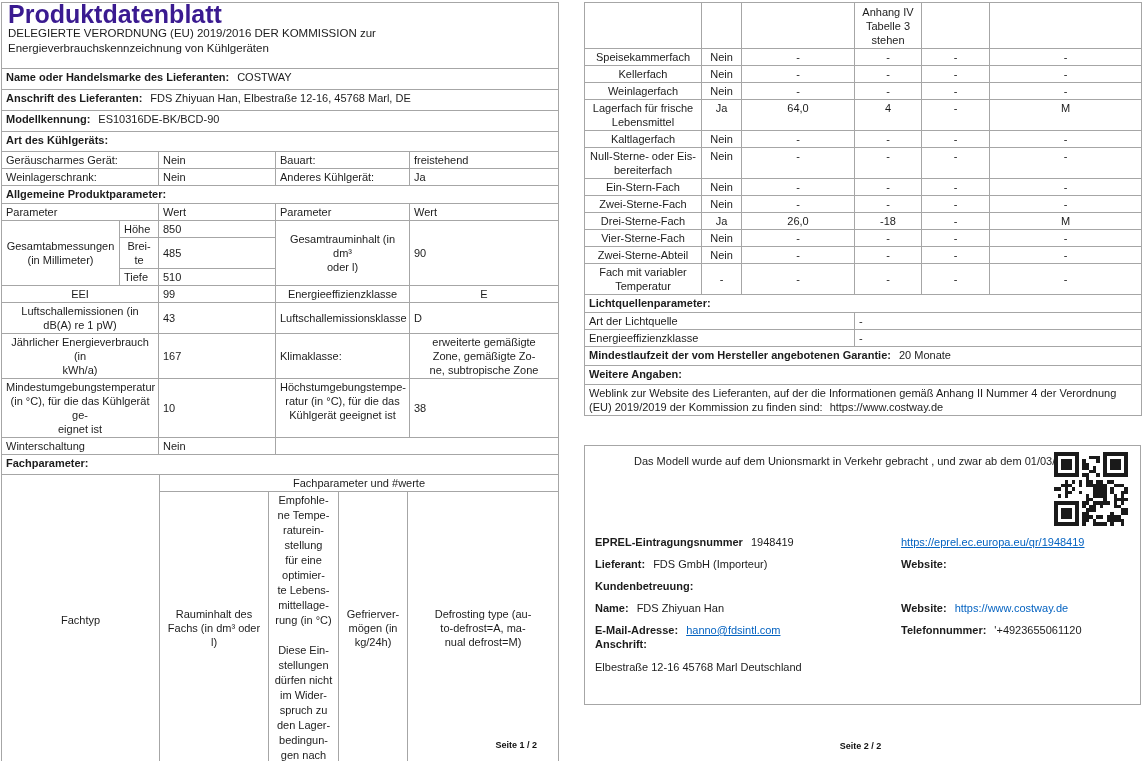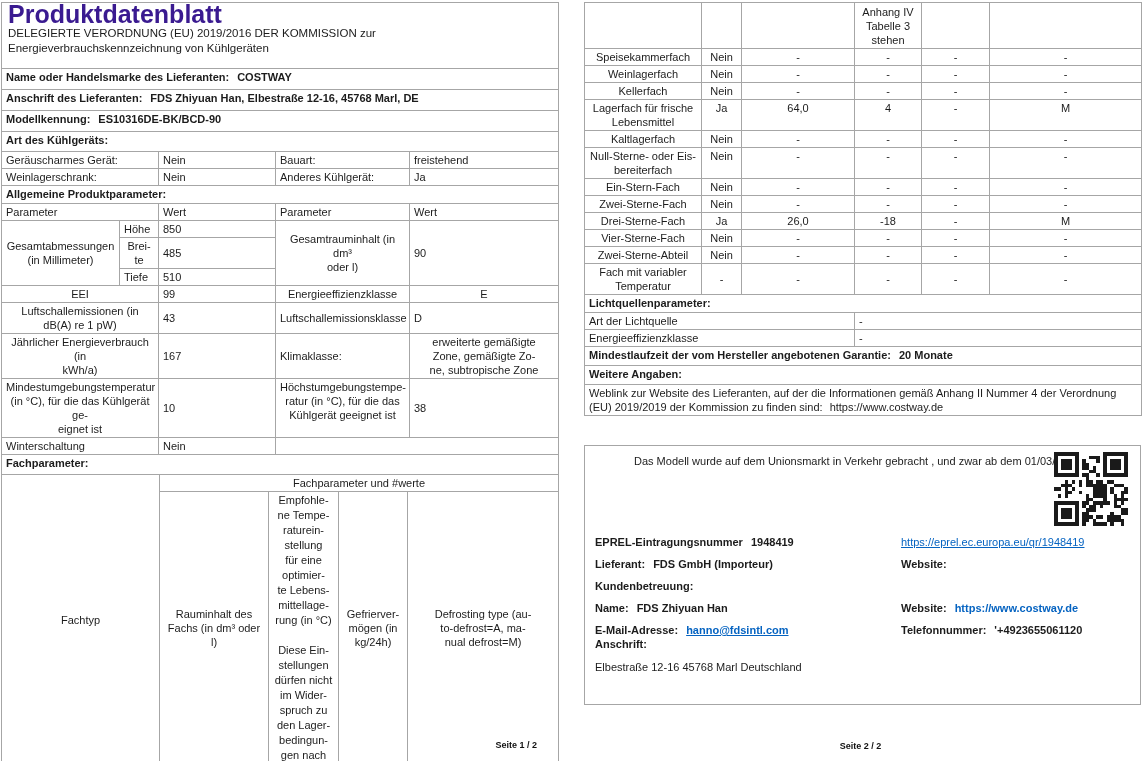--- a/index.html
+++ b/index.html
@@ -10,21 +10,21 @@
   #page1{ left:1px; width:557px; }
   #page2{ left:584px; width:557px; }
   table{ border-collapse:collapse; table-layout:fixed; width:557px; font-size:11px; line-height:14px; color:var(--text); }
   td{ border:1px solid var(--border); padding:1px 4px; vertical-align:top; }
   .bold{ font-weight:bold; }
   .ctr{ text-align:center; }
   .mid{ vertical-align:middle; }
   .pre{ white-space:pre-line;text-align:center; }
   .nb td, td.nb{ border-bottom:none; }
   #fachTable td{ border-top:none; }
-  .val{ margin-left:8px; font-weight:bold;margin-top:8px; }
+  .val{ margin-left:8px; font-weight:normal;margin-top:8px; }
   .doc-title{ font-size:25px; font-weight:bold; color:var(--title); margin:3px 0 5px 2px; }
   .doc-subtitle{ font-size:11.5px; line-height:15px; margin:0 2px 2px 2px; max-width:540px; }
   .tall-col3{ line-height:15px; overflow:visible; }
   .footer{ position:absolute; font-size:9px; font-weight:bold; color:#111; }
   #footer1{ top:740px; left:0; width:537px; text-align:right; }
   #footer2{ top:741px; left:584px; width:553px; text-align:center; }
   .box2{ position:absolute; top:443px; left:0; width:555px; height:258px; border:1px solid var(--border); font-size:11px; }
   .b2row{ position:absolute; left:10px; white-space:nowrap; }
   .b2right{ position:absolute; left:316px; white-space:nowrap; }
   a.link{ color:var(--link); text-decoration:underline; cursor:pointer; }
@@ -213,29 +213,29 @@
     </tr>
     <tr style="height:15px">
           <td class="pre">Speisekammerfach</td>
           <td class="ctr">Nein</td>
           <td class="ctr">-</td>
           <td class="ctr">-</td>
           <td class="ctr">-</td>
           <td class="ctr">-</td>
         </tr>
     <tr style="height:15px">
+          <td class="pre">Kellerfach</td>
+          <td class="ctr">Nein</td>
+          <td class="ctr">-</td>
+          <td class="ctr">-</td>
+          <td class="ctr">-</td>
+          <td class="ctr">-</td>
+        </tr>
+    <tr style="height:15px">
           <td class="pre">Weinlagerfach</td>
-          <td class="ctr">Nein</td>
-          <td class="ctr">-</td>
-          <td class="ctr">-</td>
-          <td class="ctr">-</td>
-          <td class="ctr">-</td>
-        </tr>
-    <tr style="height:15px">
-          <td class="pre">Kellerfach</td>
           <td class="ctr">Nein</td>
           <td class="ctr">-</td>
           <td class="ctr">-</td>
           <td class="ctr">-</td>
           <td class="ctr">-</td>
         </tr>
     <tr style="height:29px">
           <td class="pre">Lagerfach für frische
 Lebensmittel</td>
           <td class="ctr">Ja</td>

